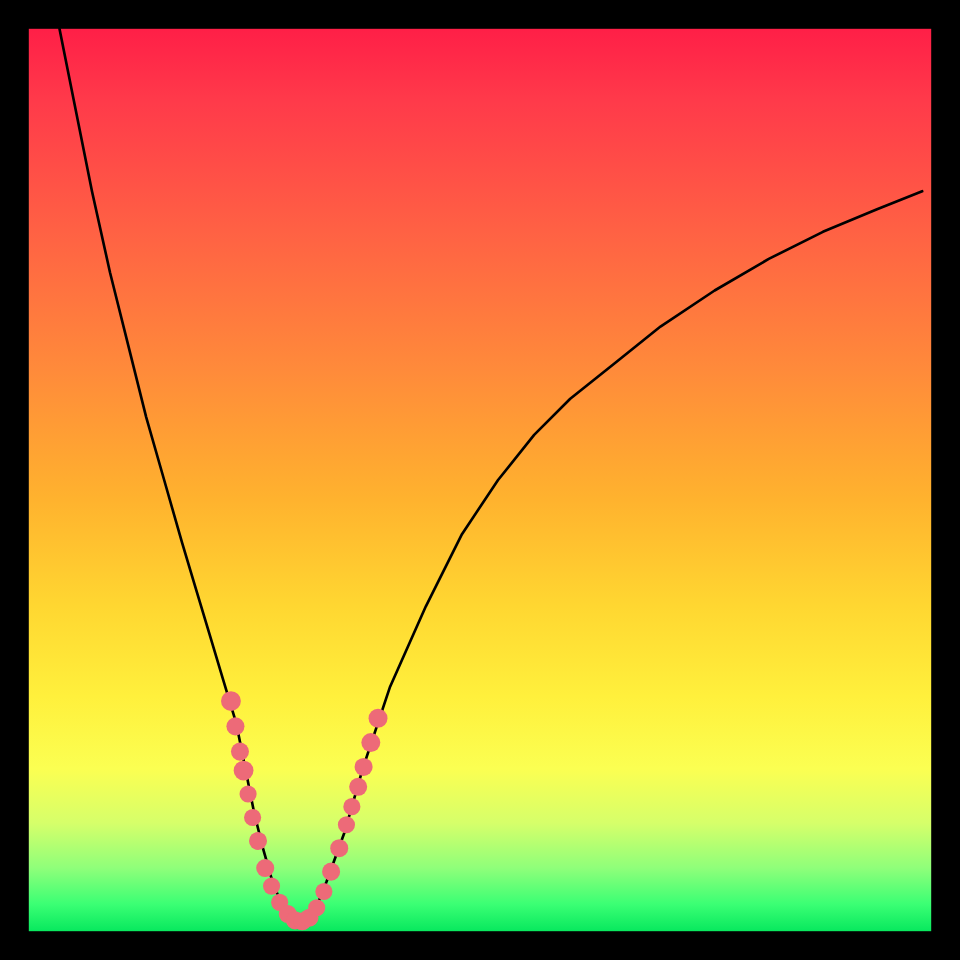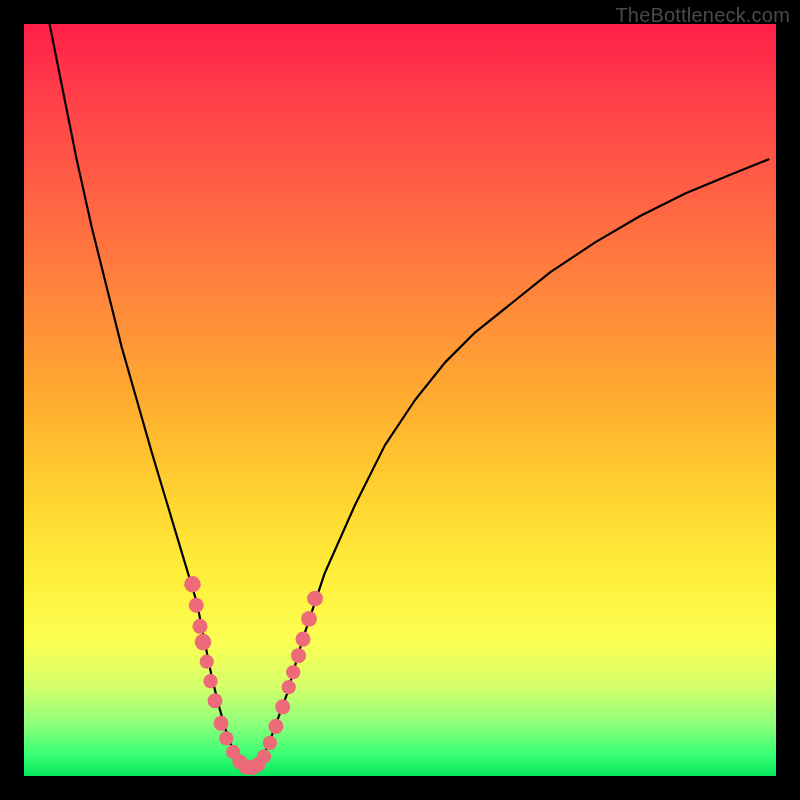--- a/index.html
+++ b/index.html
@@ -97,14 +97,13 @@
           <circle cx="258.69" cy="682.82" r="7.52" class="marker"></circle>
           <circle cx="264.70" cy="663.26" r="7.14" class="marker"></circle>
           <circle cx="269.22" cy="648.22" r="7.14" class="marker"></circle>
           <circle cx="274.48" cy="631.68" r="7.52" class="marker"></circle>
           <circle cx="278.99" cy="615.14" r="7.52" class="marker"></circle>
           <circle cx="285.01" cy="594.83" r="7.90" class="marker"></circle>
           <circle cx="291.02" cy="574.53" r="7.90" class="marker"></circle>
         </g>
     </svg>
   </div>
-  <div class="watermark">TheBottleneck.com</div>
 </div>
 
 </body></html>

